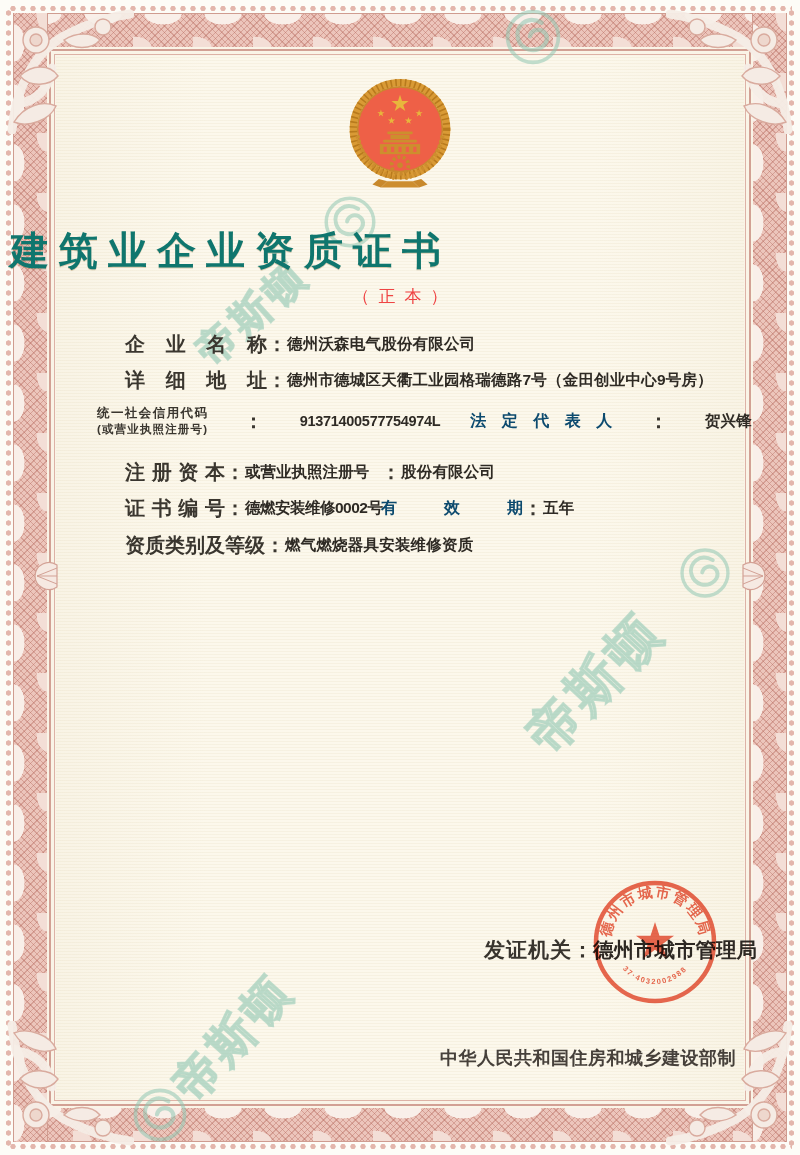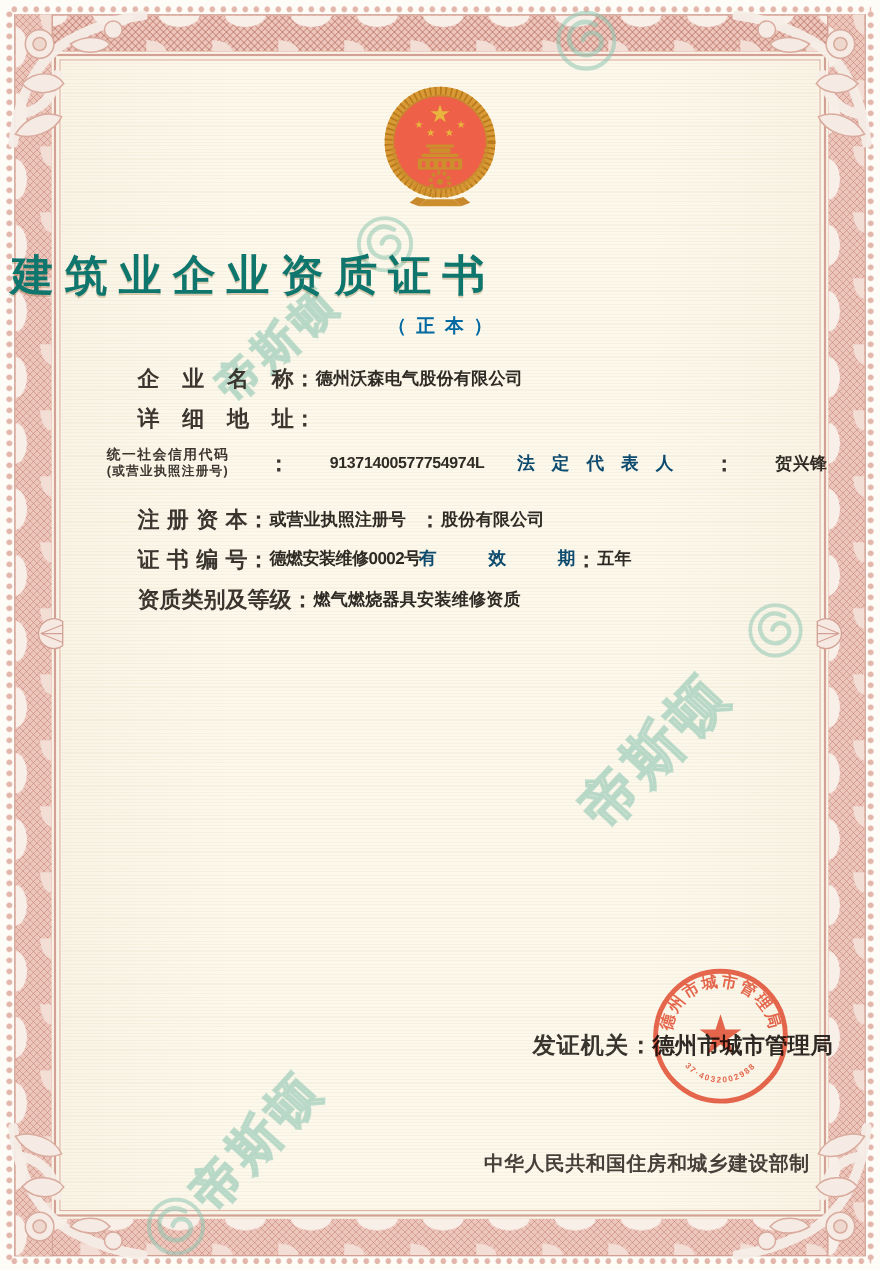--- a/index.html
+++ b/index.html
@@ -58,21 +58,21 @@
   .wm-d{left:538px;top:710px;font-size:52px;transform:rotate(-47deg);}
   .wm-g{left:183px;top:1063px;font-size:46px;transform:rotate(-48deg);}
 
   
   .content{position:absolute;inset:0;z-index:4;color:#37332d;}
   .emblem{position:absolute;left:347px;top:74px;width:106px;height:119px;}
   .cert-title{position:absolute;top:224px;left:0;right:0;text-align:left;
     font-size:39px;font-weight:700;color:#0f766e;letter-spacing:10px;text-indent:10px;
     text-shadow:0 1px 0 rgba(120,80,10,.25);}
   .cert-subtitle{position:absolute;top:285px;left:0;right:0;text-align:center;
-    font-size:17px;font-weight:700;color:#0369a1;letter-spacing:9px;text-indent:9px;}
+    font-size:17px;font-weight:400;color:#ef4444;letter-spacing:9px;text-indent:9px;}
 
   .fields{position:absolute;left:97px;top:333px;right:48px;}
   .frow{display:flex;align-items:center;height:22px;margin-bottom:14.5px;}
   .frow.tall{height:30px;margin-bottom:25px;justify-content:space-between;}
   .lab{display:inline-block;font-size:20px;font-weight:700;text-align:justify;text-align-last:justify;-moz-text-align-last:justify;color:#3a362f;margin-left:28px;}
   .lab.w142{width:142px}
   .lab.w100{width:100px}
   .lab.auto{width:auto;text-align-last:auto}
   .lab2{display:inline-block;width:142px;font-size:16px;font-weight:700;text-align:justify;text-align-last:justify;color:#0c4a6e;}
   .lab-small{display:inline-block;width:110px;font-size:12.5px;line-height:1.22;font-weight:700;color:#3a362f;text-align:justify;text-align-last:justify;}
@@ -222,20 +222,21 @@
 
       <div class="frow">
         <span class="lab w142">企 业 名 称</span>
         <span class="colon">：</span>
         <span class="val">德州沃森电气股份有限公司</span>
       </div>
 
       <div class="frow">
         <span class="lab w142">详 细 地 址</span>
         <span class="colon">：</span>
+        <span class="val">德州市德城区天衢工业园格瑞德路7号（金田创业中心9号房）</span>
       </div>
 
       <div class="frow tall">
         <span class="lab-small"><span>统一社会信用代码</span><span class="l2">(或营业执照注册号)</span></span>
         <span class="colon">：</span>
         <span class="val code">91371400577754974L</span>
         <span class="lab2">法定代表人</span>
         <span class="colon">：</span>
         <span class="val">贺兴锋</span>
       </div>

